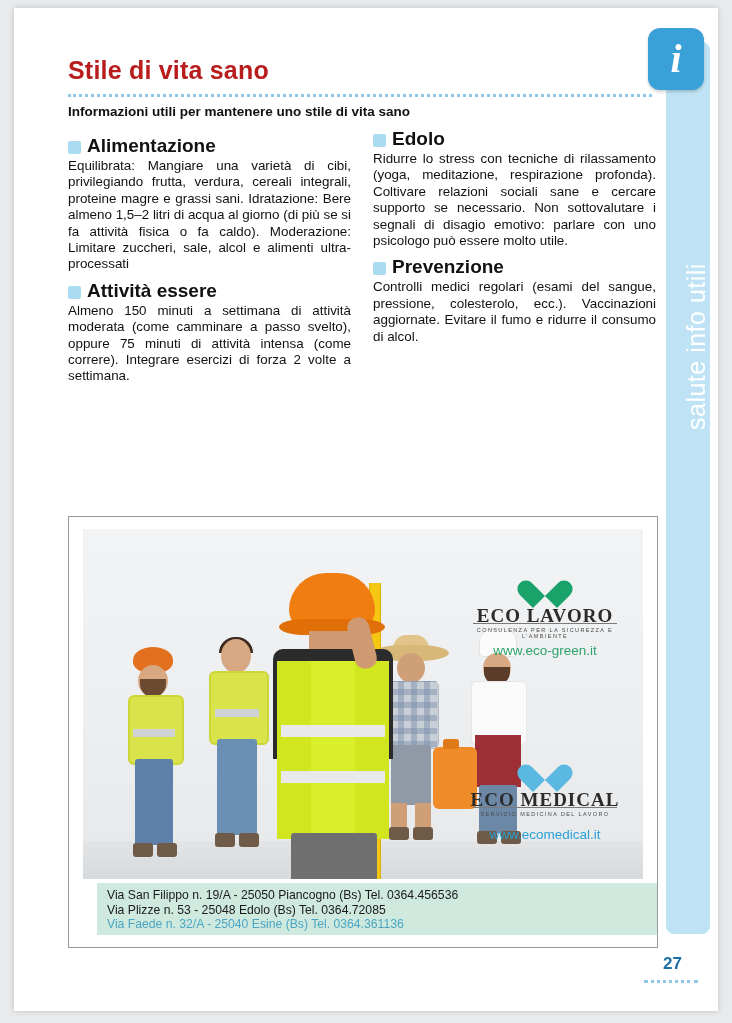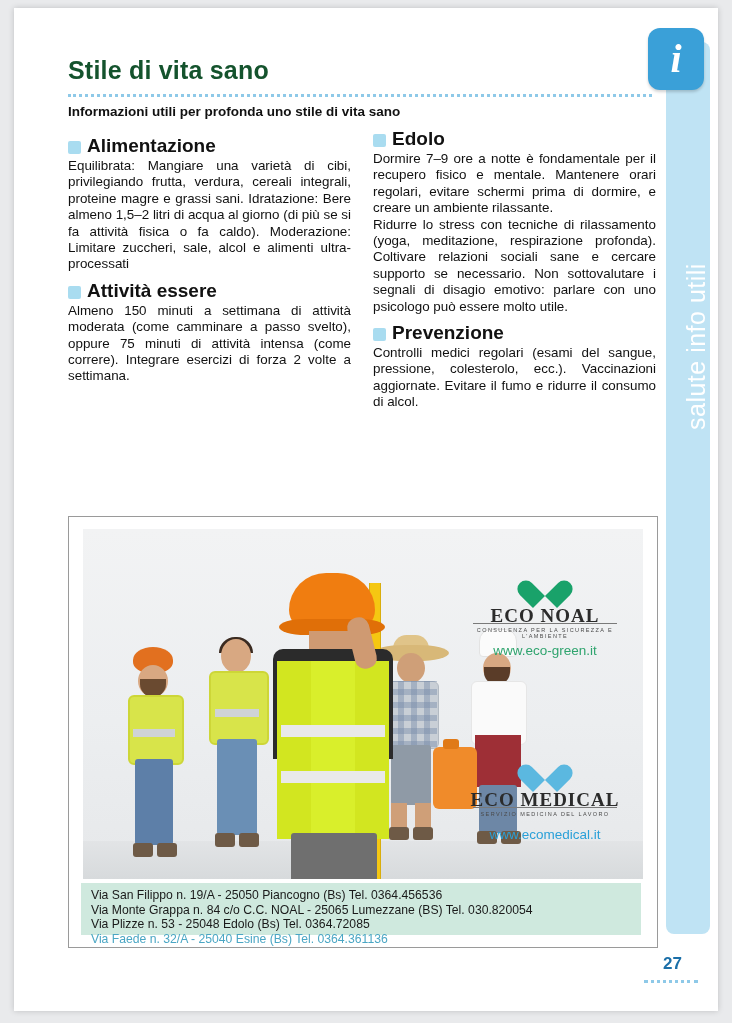--- a/index.html
+++ b/index.html
@@ -58,21 +58,21 @@
 
   
   .content{
     position:absolute;
     left:54px;top:48px;
     width:588px;
   }
   h1.title{
     margin:0;
     font-size:25px;
-    color:#14532d;
+    color:#b91c1c;
     font-weight:bold;
     letter-spacing:0.2px;
   }
   .dotted-rule{
     margin-top:6px;
     height:3px;
     border-bottom:3px dotted #8ec9e8;
     width:584px;
   }
   .subtitle{
@@ -234,21 +234,21 @@
   }
   .logo-bar{position:absolute;left:14px;top:76px;width:144px;height:1px;background:#7a7a7a;}
   .logo-url{
     position:absolute;left:0;top:96px;width:172px;text-align:center;
     font-size:13.5px;color:#2aa0d8;
   }
   .logo-url.green{color:#2fa46e;}
 
   
   .addr{
-    position:absolute;left:12px;top:366px;width:560px;height:52px;
+    position:absolute;left:28px;top:366px;width:560px;height:52px;
     background:linear-gradient(to bottom,#cfe9de,#cfe9de);
     padding:5px 10px 0 10px;
     box-sizing:border-box;
   }
   .addr div{
     font-size:12.2px;line-height:14.6px;color:#1a1a1a;white-space:nowrap;
   }
   .addr div.last{color:#4aa6c4;}
 
   .page-num{
@@ -267,21 +267,21 @@
 
   <div class="side-tab"></div>
   <div class="side-tab-label">salute info utili</div>
   <div class="info-badge">
     <span>i</span>
   </div>
 
   <div class="content">
     <h1 class="title">Stile di vita sano</h1>
     <div class="dotted-rule"></div>
-    <div class="subtitle">Informazioni utili per profonda uno stile di vita sano</div>
+    <div class="subtitle">Informazioni utili per mantenere uno stile di vita sano</div>
 
     <div class="cols">
 
       <div>
         <span class="sec-head">
           <span class="sq"></span><span>Alimentazione</span>
         </span>
         <p class="body">Equilibrata: Mangiare una varietà di cibi, privilegiando frutta, verdura, cereali integrali, proteine magre e grassi sani.
 Idratazione: Bere almeno 1,5–2 litri di acqua al giorno (di più se si fa attività fisica o fa caldo).
 Moderazione: Limitare zuccheri, sale, alcol e alimenti ultra-processati</p>
@@ -291,21 +291,20 @@
         <span class="sec-head">
           <span class="sq"></span><span>Attività essere</span>
         </span>
         <p class="body">Almeno 150 minuti a settimana di attività moderata (come camminare a passo svelto), oppure 75 minuti di attività intensa (come correre). Integrare esercizi di forza 2 volte a settimana.</p>
       </div>
 
       <div>
         <span class="sec-head">
           <span class="sq"></span><span>Edolo</span>
         </span>
-        <p class="body">Dormire 7–9 ore a notte è fondamentale per il recupero fisico e mentale. Mantenere orari regolari, evitare schermi prima di dormire, e creare un ambiente rilassante.</p>
       </div>
 
       <div>
         <p class="body">Ridurre lo stress con tecniche di rilassamento (yoga, meditazione, respirazione profonda).
 Coltivare relazioni sociali sane e cercare supporto se necessario.
 Non sottovalutare i segnali di disagio emotivo: parlare con uno psicologo può essere molto utile.</p>
       </div>
 
       <div>
         <span class="sec-head">
@@ -385,40 +384,39 @@
         <div class="refl1"></div>
           <div class="refl2"></div>
         <div class="arm"></div>
           <div class="legs"></div>
       </div>
 
       <div class="logos">
 
         <div class="logo-block">
           <div class="logo-heart heart-green"></div>
-          <div class="logo-name">ECO NOAL</div>
+          <div class="logo-name">ECO LAVORO</div>
           <div class="logo-bar"></div>
           <div class="logo-sub">CONSULENZA PER LA SICUREZZA E L'AMBIENTE</div>
           <div class="logo-url green">www.eco-green.it</div>
         </div>
 
         <div class="logo-block" style="margin-top:34px;">
           <div class="logo-heart heart-blue"></div>
           <div class="logo-name">ECO MEDICAL</div>
           <div class="logo-bar"></div>
           <div class="logo-sub">SERVIZIO MEDICINA DEL LAVORO</div>
           <div class="logo-url">www.ecomedical.it</div>
         </div>
 
       </div>
     </div>
 
     <div class="addr">
       <div>Via San Filippo n. 19/A - 25050 Piancogno (Bs) Tel. 0364.456536</div>
-      <div>Via Monte Grappa n. 84 c/o C.C. NOAL - 25065 Lumezzane (BS) Tel. 030.820054</div>
       <div>Via Plizze n. 53 - 25048 Edolo (Bs) Tel. 0364.72085</div>
       <div class="last">Via Faede n. 32/A - 25040 Esine (Bs) Tel. 0364.361136</div>
     </div>
 
   </div>
 
   <div class="page-num">27</div>
   <div class="page-num-rule"></div>
 
 </div>

